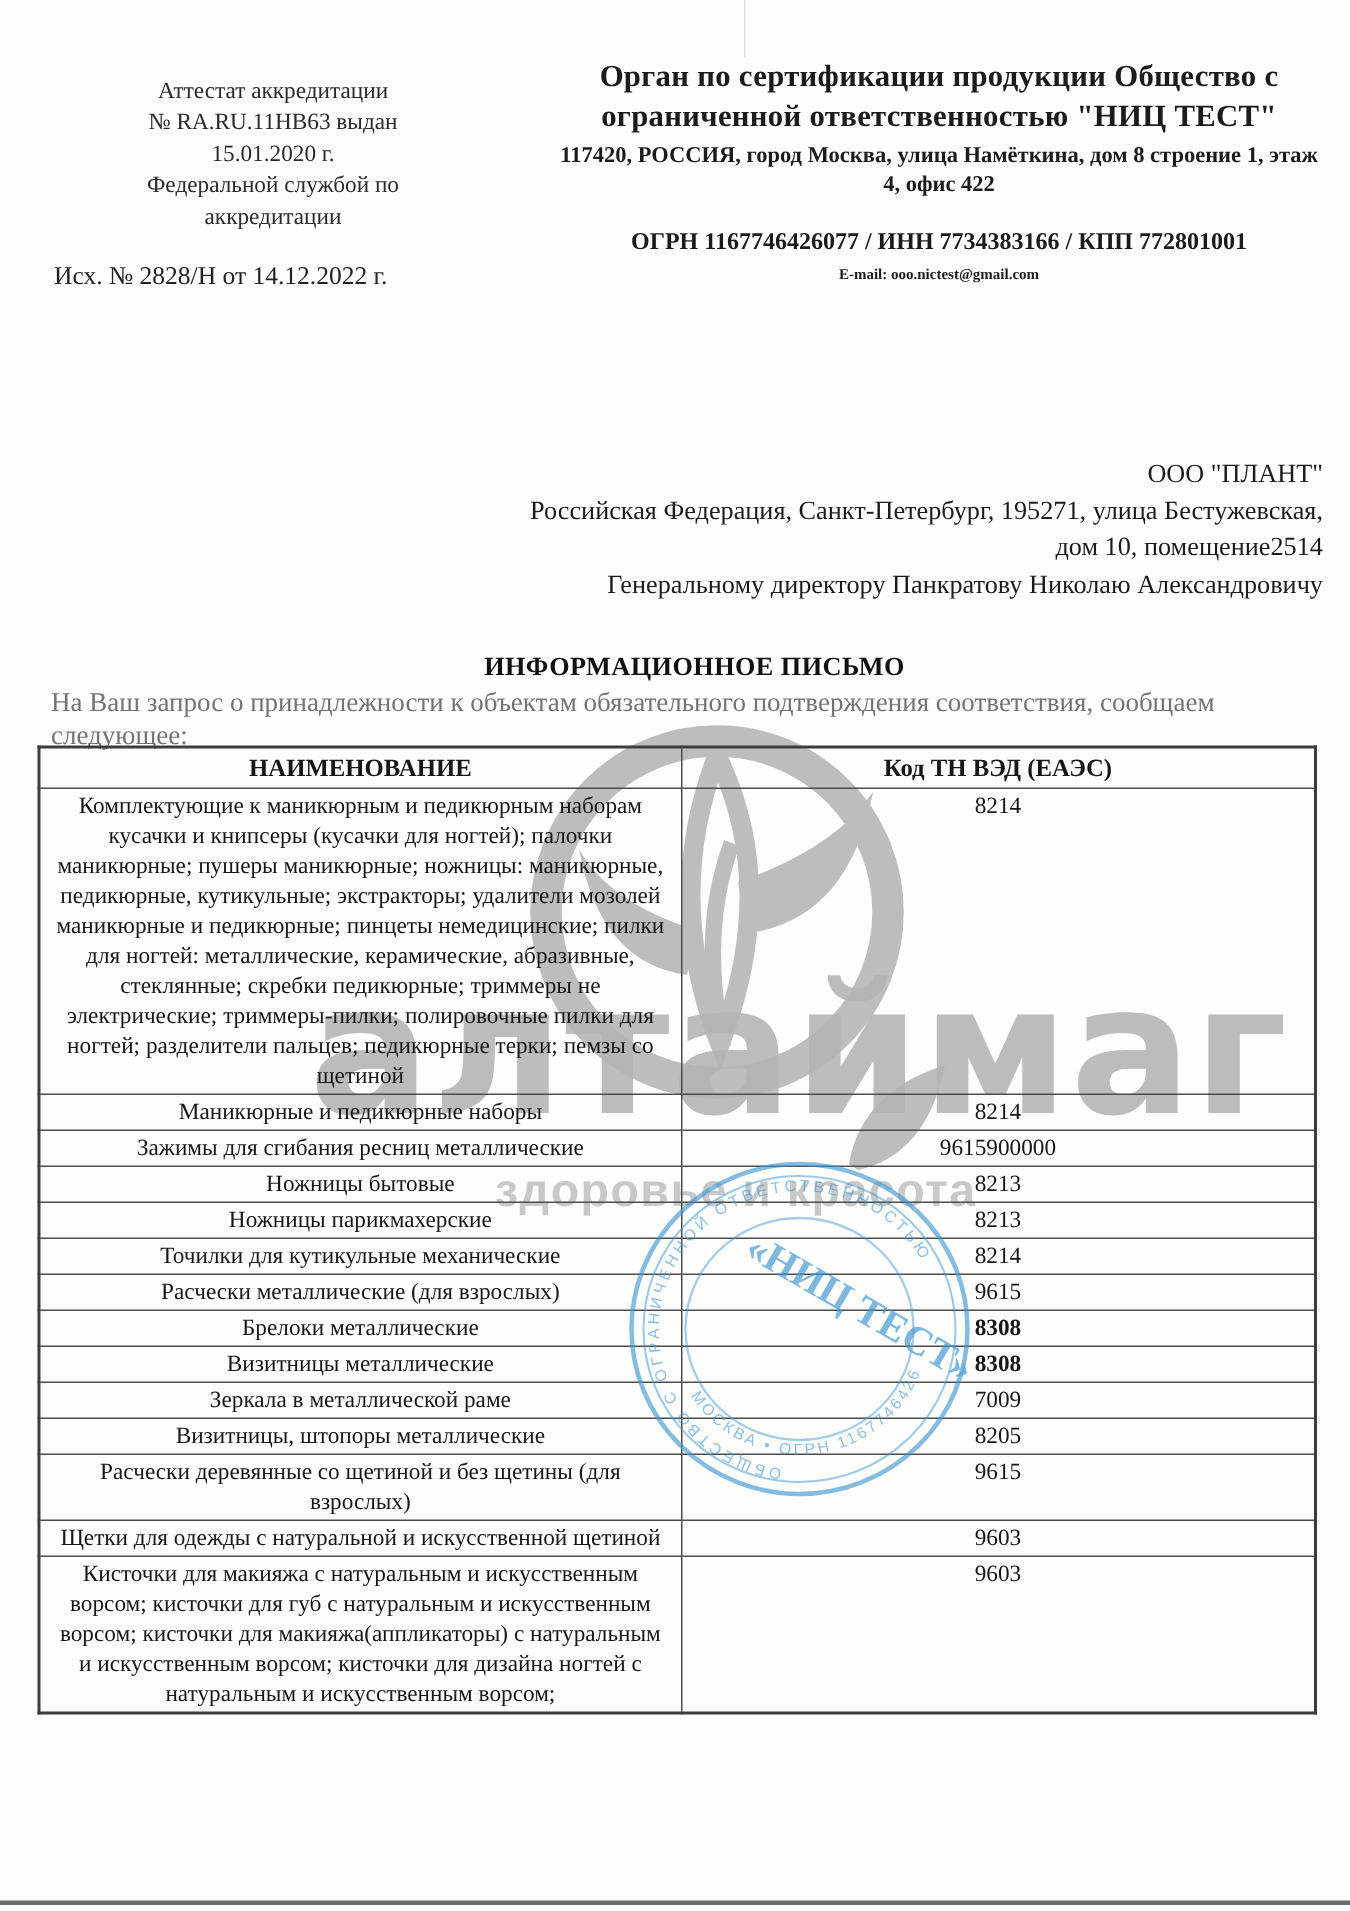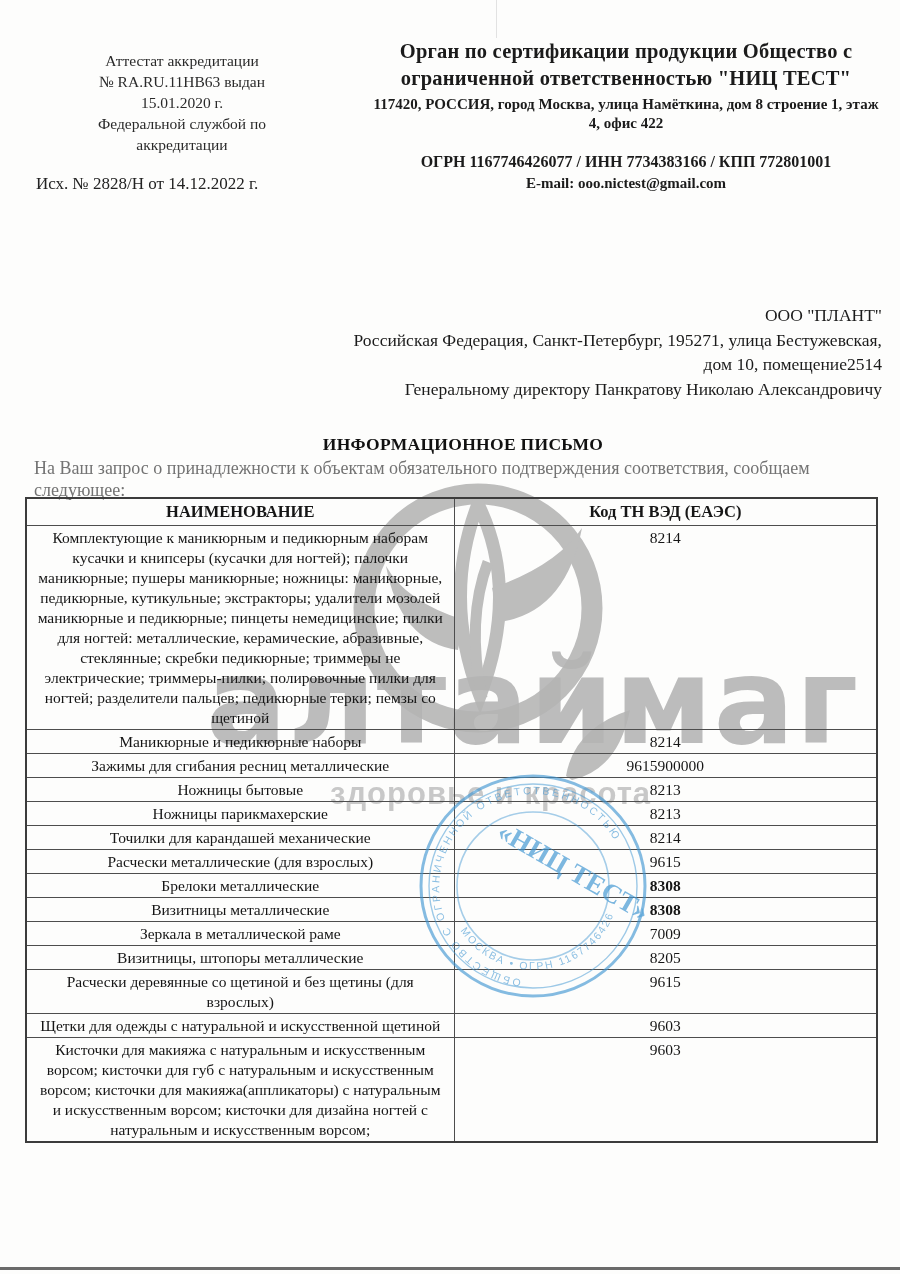--- a/index.html
+++ b/index.html
@@ -15,21 +15,21 @@
   }
   .outgoing{
     position:absolute;left:36px;top:174px;font-size:17px;color:#222;
   }
   .hdr-right{
     position:absolute;left:368px;top:38px;width:516px;text-align:center;color:#1b1b1b;
   }
   .org-title{font-size:20.5px;line-height:27px;font-weight:600;letter-spacing:.2px;}
   .org-addr{font-size:15px;line-height:19px;font-weight:600;margin-top:3px;}
   .org-reg{font-size:16px;line-height:20px;font-weight:600;margin-top:19px;}
-  .org-mail{font-size:15px;line-height:19px;font-weight:600;margin-top:2px;}
+  .org-mail{font-size:10px;line-height:19px;font-weight:600;margin-top:2px;}
   
   .addressee{
     position:absolute;left:240px;top:303px;width:642px;
     text-align:right;font-size:17.5px;line-height:24.5px;color:#1b1b1b;
   }
   
   .letter-title{
     position:absolute;left:0;top:434px;width:900px;text-align:center;
     font-size:17.5px;font-weight:bold;letter-spacing:.3px;color:#111;padding-left:13px;
   }
@@ -140,21 +140,21 @@
       </tr>
       <tr>
         <td class="name-cell">Ножницы бытовые</td>
         <td class="code-cell">8213</td>
       </tr>
       <tr>
         <td class="name-cell">Ножницы парикмахерские</td>
         <td class="code-cell">8213</td>
       </tr>
       <tr>
-        <td class="name-cell">Точилки для карандашей механические</td>
+        <td class="name-cell">Точилки для кутикульные механические</td>
         <td class="code-cell">8214</td>
       </tr>
       <tr>
         <td class="name-cell">Расчески металлические (для взрослых)</td>
         <td class="code-cell">9615</td>
       </tr>
       <tr>
         <td class="name-cell">Брелоки металлические</td>
         <td class="code-cell code-bold">8308</td>
       </tr>

